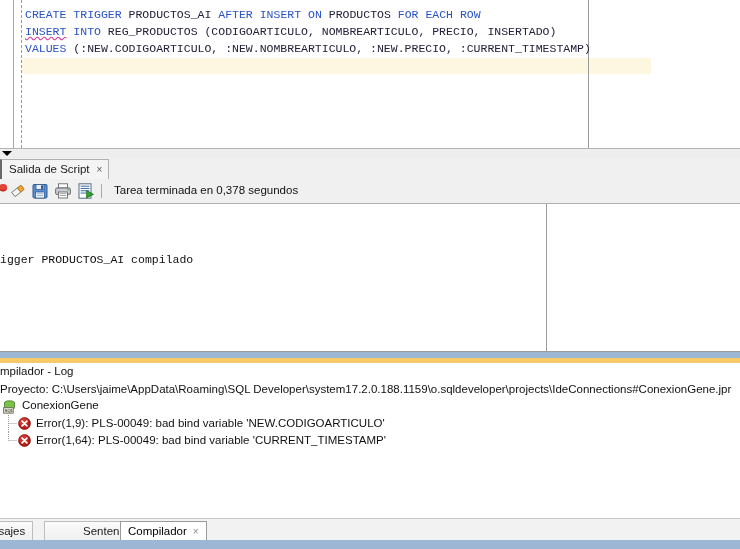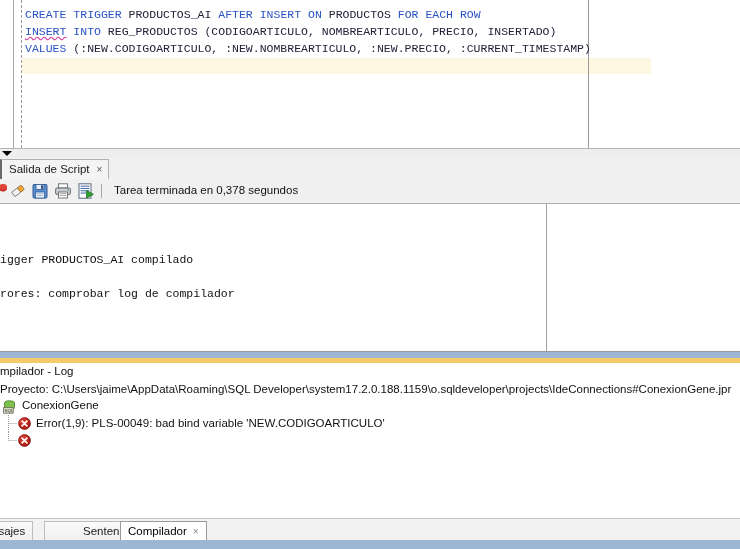--- a/index.html
+++ b/index.html
@@ -370,21 +370,21 @@
         <polygon points="9.6,8.6 16.4,12.3 9.6,16" fill="#2fa32f" stroke="#166b16" stroke-width="0.8"></polygon>
       </svg>
     </div>
 
     <div id="tb-sep"></div>
     <div id="tb-status">Tarea terminada en 0,378 segundos</div>
   </div>
 
   <div id="script-body">
     <div id="script-col-divider"></div>
-    <div id="script-text"><div class="out-line">igger PRODUCTOS_AI compilado</div><div class="out-line">&nbsp;</div><div class="out-line">rores: comprobar log de compilador</div></div>
+    <div id="script-text"><div class="out-line">igger PRODUCTOS_AI compilado</div><div class="out-line">&nbsp;</div></div>
   </div>
 </div>
 
 <div id="band-blue"></div>
 <div id="band-amber"></div>
 
 <div id="log-panel">
   <div id="log-title">mpilador - Log</div>
   <div id="log-project">Proyecto: C:\Users\jaime\AppData\Roaming\SQL Developer\system17.2.0.188.1159\o.sqldeveloper\projects\IdeConnections#ConexionGene.jpr</div>
 
@@ -409,21 +409,21 @@
               <circle cx="5.6" cy="5.2" r="4.2" fill="#d94038" opacity="0.75"></circle>
               <path d="M4.1 4.1 L8.9 8.9 M8.9 4.1 L4.1 8.9" stroke="#ffffff" stroke-width="1.7" stroke-linecap="round"></path>
             </svg></span><span>Error(1,9): PLS-00049: bad bind variable 'NEW.CODIGOARTICULO'</span></div>
         <div class="err-row"><span class="tree-elbow"><svg width="11" height="17" viewBox="0 0 11 17">
               <path d="M1.5 0 L1.5 8.5" stroke="#9a9a9a" stroke-width="1" stroke-dasharray="1,1"></path>
               <path d="M1.5 8.5 L10 8.5" stroke="#9a9a9a" stroke-width="1" stroke-dasharray="1,1"></path>
             </svg></span><span class="err-icon"><svg width="13" height="13" viewBox="0 0 13 13">
               <circle cx="6.5" cy="6.5" r="5.9" fill="#b51f16" stroke="#7d1009" stroke-width="0.8"></circle>
               <circle cx="5.6" cy="5.2" r="4.2" fill="#d94038" opacity="0.75"></circle>
               <path d="M4.1 4.1 L8.9 8.9 M8.9 4.1 L4.1 8.9" stroke="#ffffff" stroke-width="1.7" stroke-linecap="round"></path>
-            </svg></span></div>
+            </svg></span><span>Error(1,64): PLS-00049: bad bind variable 'CURRENT_TIMESTAMP'</span></div>
       </div>
   </div>
 </div>
 
 <div id="bottom-tabbar">
     <div class="btab" style="left: -16px;"><span>nsajes</span></div>
     <div class="btab" style="left: 44px; padding-left: 38px;"><span>Sentencias</span><span class="tab-close">×</span></div>
     <div class="btab active" style="left: 120px;"><span>Compilador</span><span class="tab-close">×</span></div>
   </div>
 

